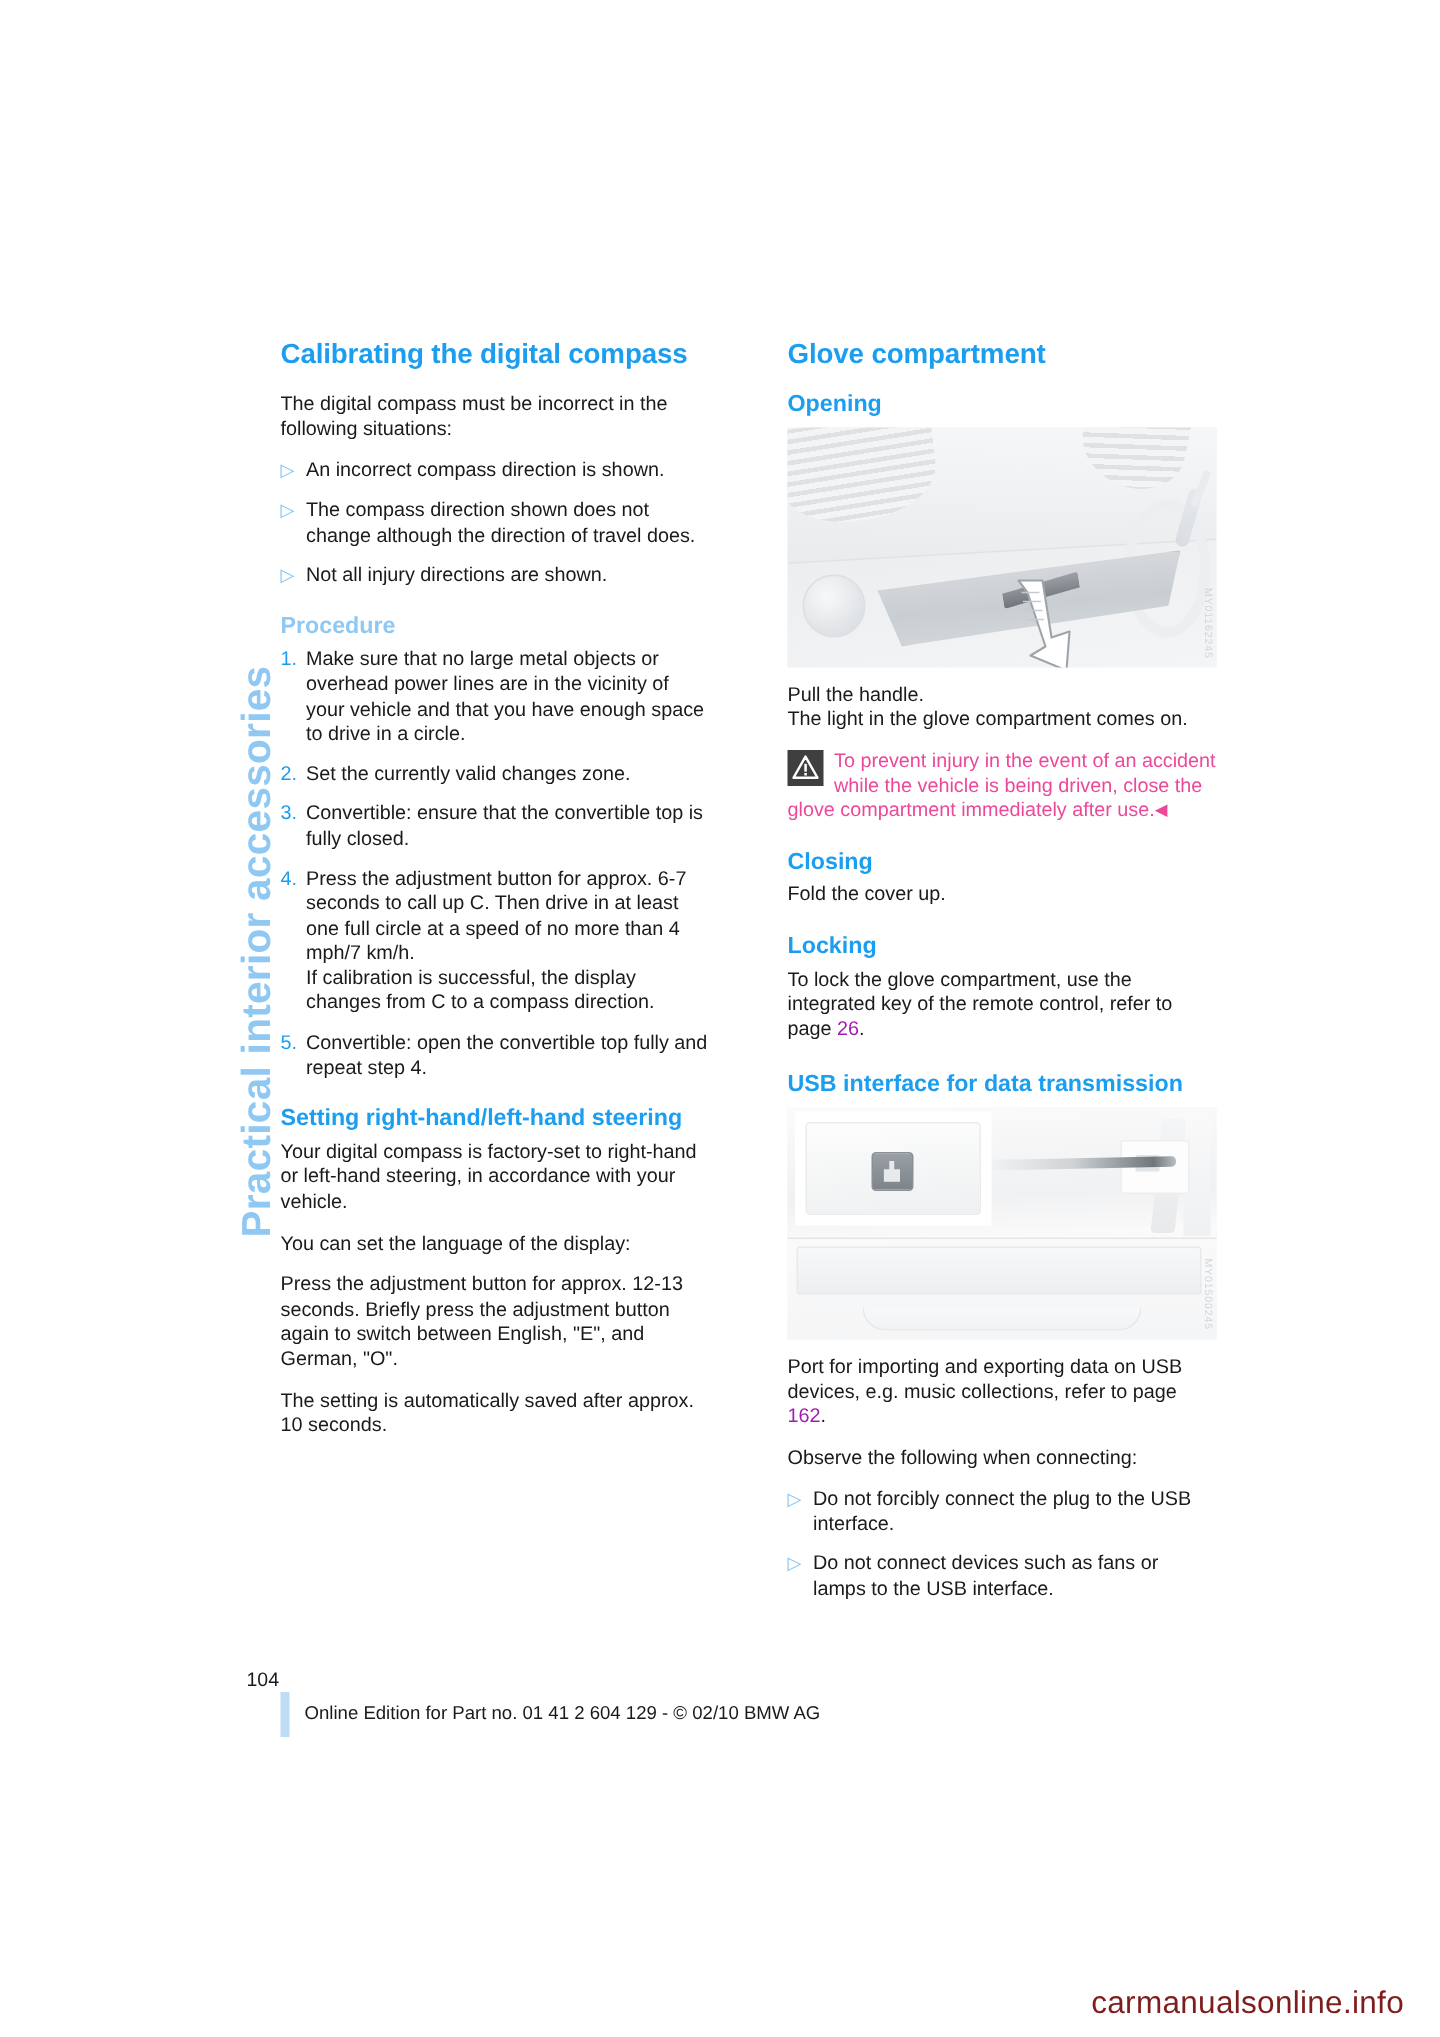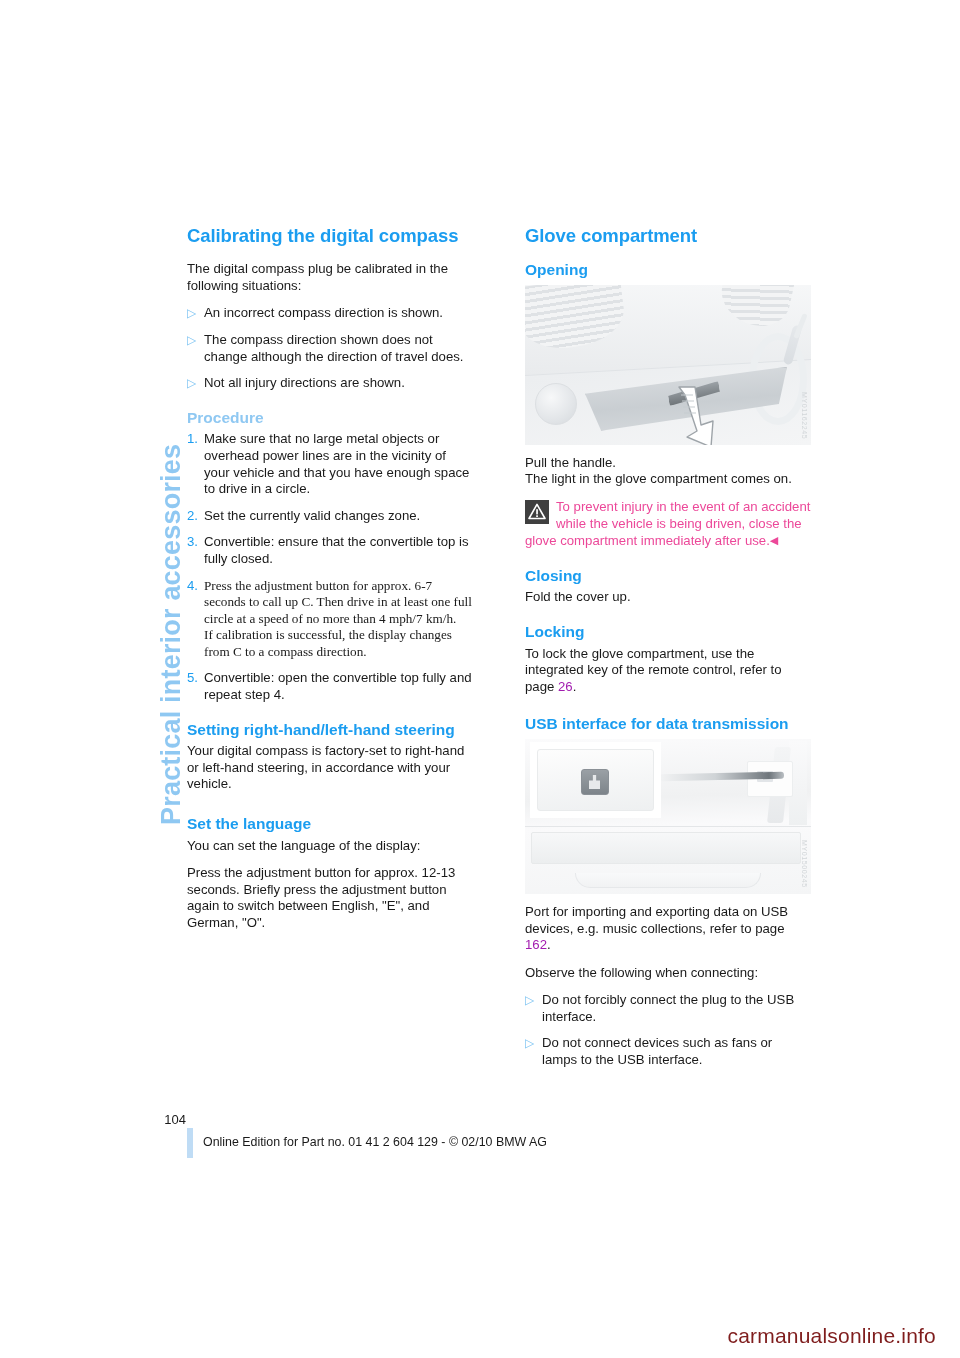--- a/index.html
+++ b/index.html
@@ -364,21 +364,21 @@
 <div class="page">
 
   <div class="side-tab">
     <div class="side-tab-text">Practical interior accessories</div>
   </div>
 
   <div class="col col-left">
 
     <h1 class="sect">Calibrating the digital compass</h1>
 
-    <p class="body">The digital compass plug be calibrated in the following situations:</p>
+    <p class="body">The digital compass must be incorrect in the following situations:</p>
 
     <ul class="tri">
       <li>
         <span class="tri-marker">▷</span>
         <span>An incorrect compass direction is shown.</span>
       </li>
       <li>
         <span class="tri-marker">▷</span>
         <span>The compass direction shown does not change although the direction of travel does.</span>
       </li>
@@ -398,35 +398,35 @@
       <li>
         <span class="num-marker">2.</span>
         <span>Set the currently valid changes zone.</span>
       </li>
       <li>
         <span class="num-marker">3.</span>
         <span>Convertible: ensure that the convertible top is fully closed.</span>
       </li>
       <li>
         <span class="num-marker">4.</span>
-        <span style="white-space: pre-line; font-family: Liberation Serif, serif;">Press the adjustment button for approx. 6-7 seconds to call up C. Then drive in at least one full circle at a speed of no more than 4 mph/7 km/h.
+        <span style="white-space: pre-line;">Press the adjustment button for approx. 6-7 seconds to call up C. Then drive in at least one full circle at a speed of no more than 4 mph/7 km/h.
 If calibration is successful, the display changes from C to a compass direction.</span>
       </li>
       <li>
         <span class="num-marker">5.</span>
         <span>Convertible: open the convertible top fully and repeat step 4.</span>
       </li>
     </ol>
 
     <h2 class="sub" style="">Setting right-hand/left-hand steering</h2>
     <p class="body">Your digital compass is factory-set to right-hand or left-hand steering, in accordance with your vehicle.</p>
 
-    <h2 class="sub" style="margin-top:22px">Set the language</h2>
     <p class="body">You can set the language of the display:</p>
     <p class="body">Press the adjustment button for approx. 12-13 seconds. Briefly press the adjustment button again to switch between English, "E", and German, "O".</p>
+    <p class="body">The setting is automatically saved after approx. 10 seconds.</p>
   </div>
 
   <div class="col col-right">
 
     <h1 class="sect">Glove compartment</h1>
 
     <h2 class="sub first">Opening</h2>
 
     <div class="figure fig-glove">
       <div class="gc-dash"></div>

